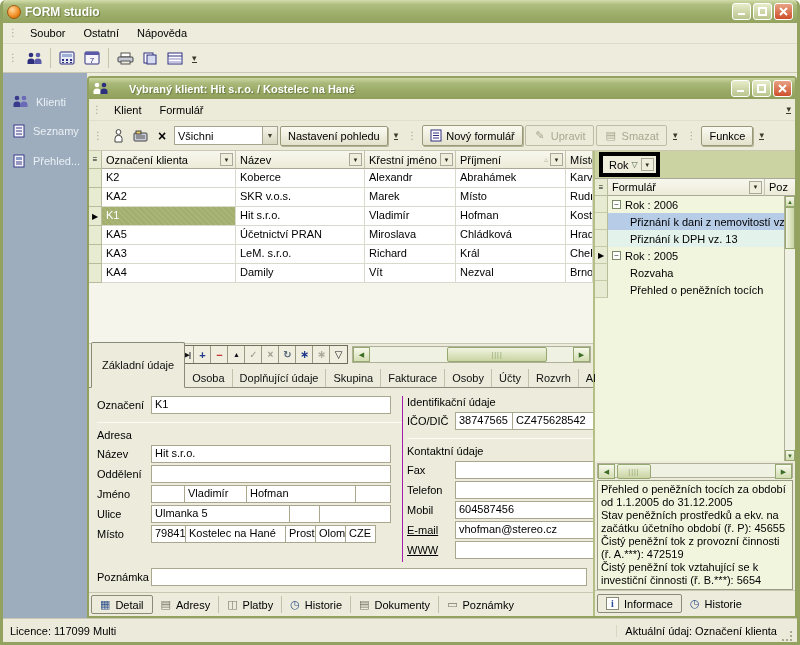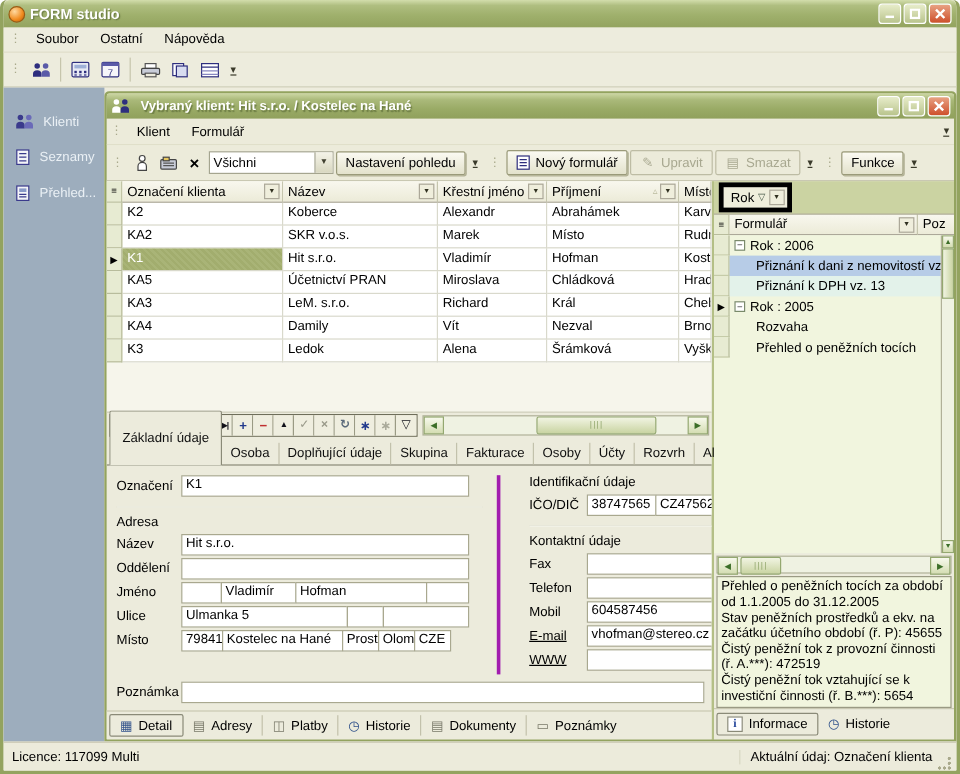--- a/index.html
+++ b/index.html
@@ -35,21 +35,21 @@
 
   
   .workspace { flex:1; display:flex; background:#EDECDD; min-height:0; }
   .sidebar { width:84px; flex:0 0 84px; background:#9DADBD; padding-top:14px; }
   .side-item { display:flex; align-items:center; gap:7px; color:#EAF0F5; padding:8px 0 8px 9px; cursor:default; }
   .side-item svg { flex:0 0 auto; }
 
   
   .iwin { flex:1; display:flex; flex-direction:column; border:2px solid #93A35F; border-radius:4px 4px 0 0;
     margin-top:3px; background:#ECEBDA; min-width:0; }
-  .ititle { height:21px; flex:0 0 21px; display:flex; align-items:center; gap:8px; padding:0 3px;
+  .ititle { height:21px; flex:0 0 21px; display:flex; align-items:center; gap:20px; padding:0 3px;
     background:linear-gradient(180deg,#CBD6A2 0%,#AAB97A 25%,#9AAB66 60%,#90A05C 100%); border-radius:2px 2px 0 0;}
   .ititle .title-text { font-size:11px; }
   .imenu { height:22px; flex:0 0 22px; display:flex; align-items:center; background:#ECEBDA;
     border-bottom:1px solid #E0DFC9; }
   .itoolbar { height:30px; flex:0 0 30px; display:flex; align-items:center; background:#ECEBDA;
     border-bottom:1px solid #C9C8B2; gap:2px; padding-left:1px; }
   .tool-group { display:flex; align-items:center; gap:2px; }
   .btn3d { display:flex; align-items:center; gap:4px; padding:3px 7px; border:1px solid #9A9A7A; border-radius:2px;
     background:linear-gradient(180deg,#FBFAF2,#E3E2CC); box-shadow:1px 1px 0 #B3B295; white-space:nowrap; }
   .btn3d.disabled { color:#A8A890; }
@@ -108,21 +108,21 @@
   .btabs { height:24px; flex:0 0 24px; border-top:1px solid #C9C8B2; border-bottom:none; align-items:center; }
   .btab { display:flex; align-items:center; gap:5px; padding:2px 8px; border-right:1px solid #C2C1AB; }
   .btab.active { border:1px solid #8A8A78; background:#ECEBDC; border-radius:2px; }
   .btab-icon { font-size:11px; color:#7A7A6A; }
   .btab-icon.colored { color:#33548C; }
 
   
   .formarea { flex:1; display:flex; flex-direction:column; padding:8px 6px 4px 8px; min-height:0; overflow:hidden; }
   .form-cols { flex:1; display:flex; min-height:0; }
   .fcol-l { width:305px; flex:0 0 305px; }
-  .fcol-r { flex:1; border-left:3px solid #a21caf; padding-left:24px; margin-left:12px; }
+  .fcol-r { flex:1; border-left:1px solid #a21caf; padding-left:4px; margin-left:0; }
   .frow { display:flex; align-items:center; margin-bottom:2px; }
   .flabel { width:54px; flex:0 0 54px; white-space:nowrap; }
   .flabel2 { width:48px; flex:0 0 48px; white-space:nowrap; }
   .link { text-decoration:underline; }
   .tb { height:18px; background:#fff; border:1px solid #A9A88F; padding:1px 3px 0; white-space:nowrap; overflow:hidden; }
   .heading { margin:6px 0 4px; }
   .divider { height:1px; background:#C4C4AE; border-bottom:1px solid #FBFBF2; margin:8px 0 2px; }
   .cellgroup { display:flex; }
   .cellgroup .tb { margin-left:-1px; }
   .cellgroup .tb:first-child { margin-left:0; }
@@ -464,28 +464,20 @@
               <span class="g-cell c4">Cheb</span>
             </div>
             <div class="g-row">
               <span class="ind"></span>
               <span class="g-cell c0">KA4</span>
               <span class="g-cell c1">Damily</span>
               <span class="g-cell c2">Vít</span>
               <span class="g-cell c3">Nezval</span>
               <span class="g-cell c4">Brno</span>
             </div>
-            <div class="g-row">
-              <span class="ind"></span>
-              <span class="g-cell c0">K3</span>
-              <span class="g-cell c1">Ledok</span>
-              <span class="g-cell c2">Alena</span>
-              <span class="g-cell c3">Šrámková</span>
-              <span class="g-cell c4">Vyšk</span>
-            </div>
           </div>
 
           <div class="navrow">
             <div class="navbar">
               <span class="nbtn">|◀◀</span>
               <span class="nbtn">◀◀</span>
               <span class="nbtn">◀</span>
               <span class="nbtn">▶</span>
               <span class="nbtn">▶▶</span>
               <span class="nbtn">▶▶|</span>

